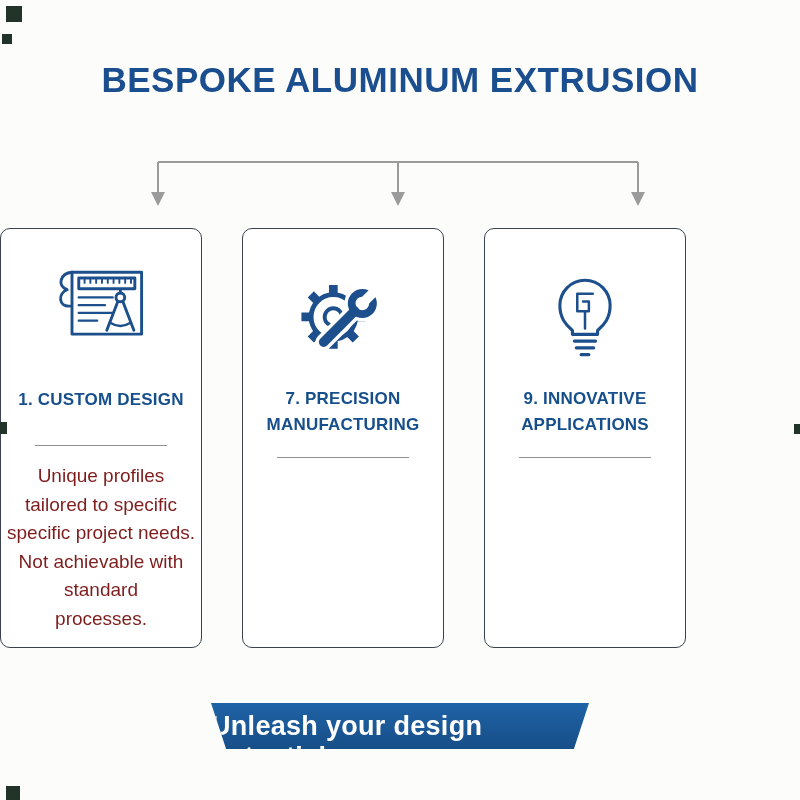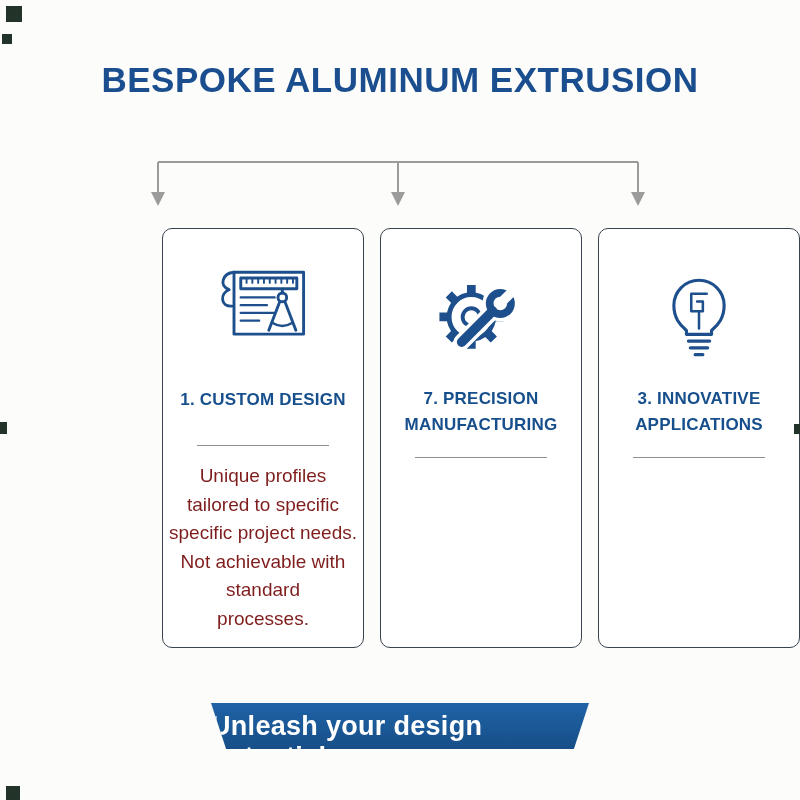--- a/index.html
+++ b/index.html
@@ -9,21 +9,21 @@
     font-family:"Liberation Sans", sans-serif;
   }
   .title{
     position:absolute;top:60px;left:0;width:800px;
     text-align:center;font-size:35px;font-weight:800;
     color:#1b4e8f;letter-spacing:.5px;
   }
   .connector{position:absolute;top:150px;left:0;}
   .cards{
     position:absolute;top:228px;left:0;width:800px;
-    display:flex;justify-content:flex-end;gap:16px;
+    display:flex;justify-content:flex-start;gap:40px;
   }
   .card{
     box-sizing:border-box;width:202px;height:420px;
     background:#ffffff;border:1.6px solid #39424e;border-radius:10px;
     padding:30px 8px 14px 8px;display:flex;flex-direction:column;align-items:center;
   }
   .icon-wrap{height:112px;display:flex;align-items:center;justify-content:center;}
   .card-heading{
     min-height:62px;display:flex;align-items:center;justify-content:center;
     text-align:center;color:#174f8c;font-weight:700;font-size:17px;
@@ -126,21 +126,21 @@
           <g fill="none" stroke="#1d4f8c" stroke-width="3.2" stroke-linecap="round" stroke-linejoin="round">
             <path d="M47,64 C40,58 34,51 34,38 A26,26 0 0 1 86,38 C86,51 80,58 73,64 L73,68 H47 Z"></path>
             <path d="M49,75 H71"></path>
             <path d="M51,82 H69"></path>
             <path d="M56,89 H64"></path>
             <path d="M68,26 H52 V44 H64 V34 H58" stroke-width="2.6"></path>
             <path d="M60,44 V62" stroke-width="2.6"></path>
           </g>
         </svg>
       </div>
-      <div class="card-heading">3. INNOVATIVE
+      <div class="card-heading">9. INNOVATIVE
 APPLICATIONS</div>
       <div class="divider"></div>
     </div>
 
   </div>
 
   <div class="banner">
     <span class="banner-label">Unleash your design potential</span>
   </div>
 

